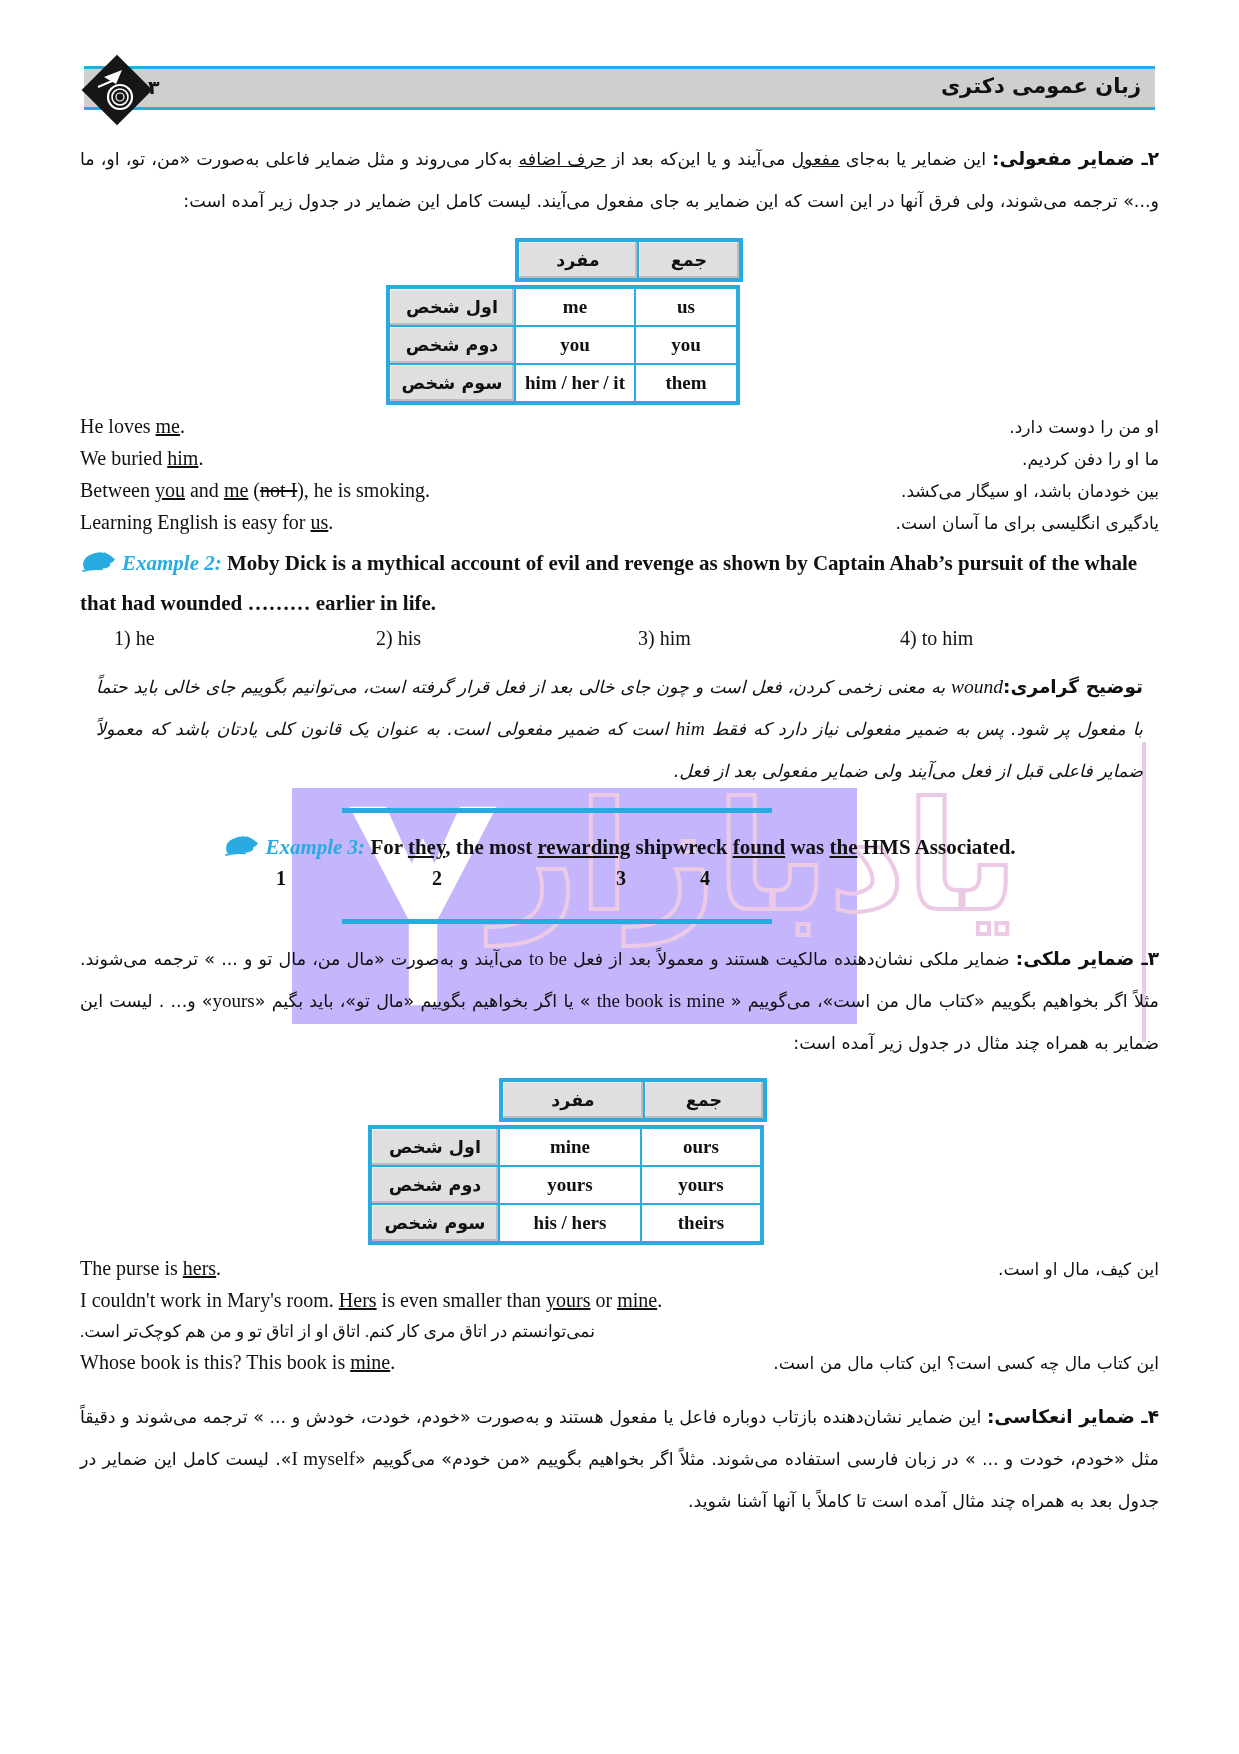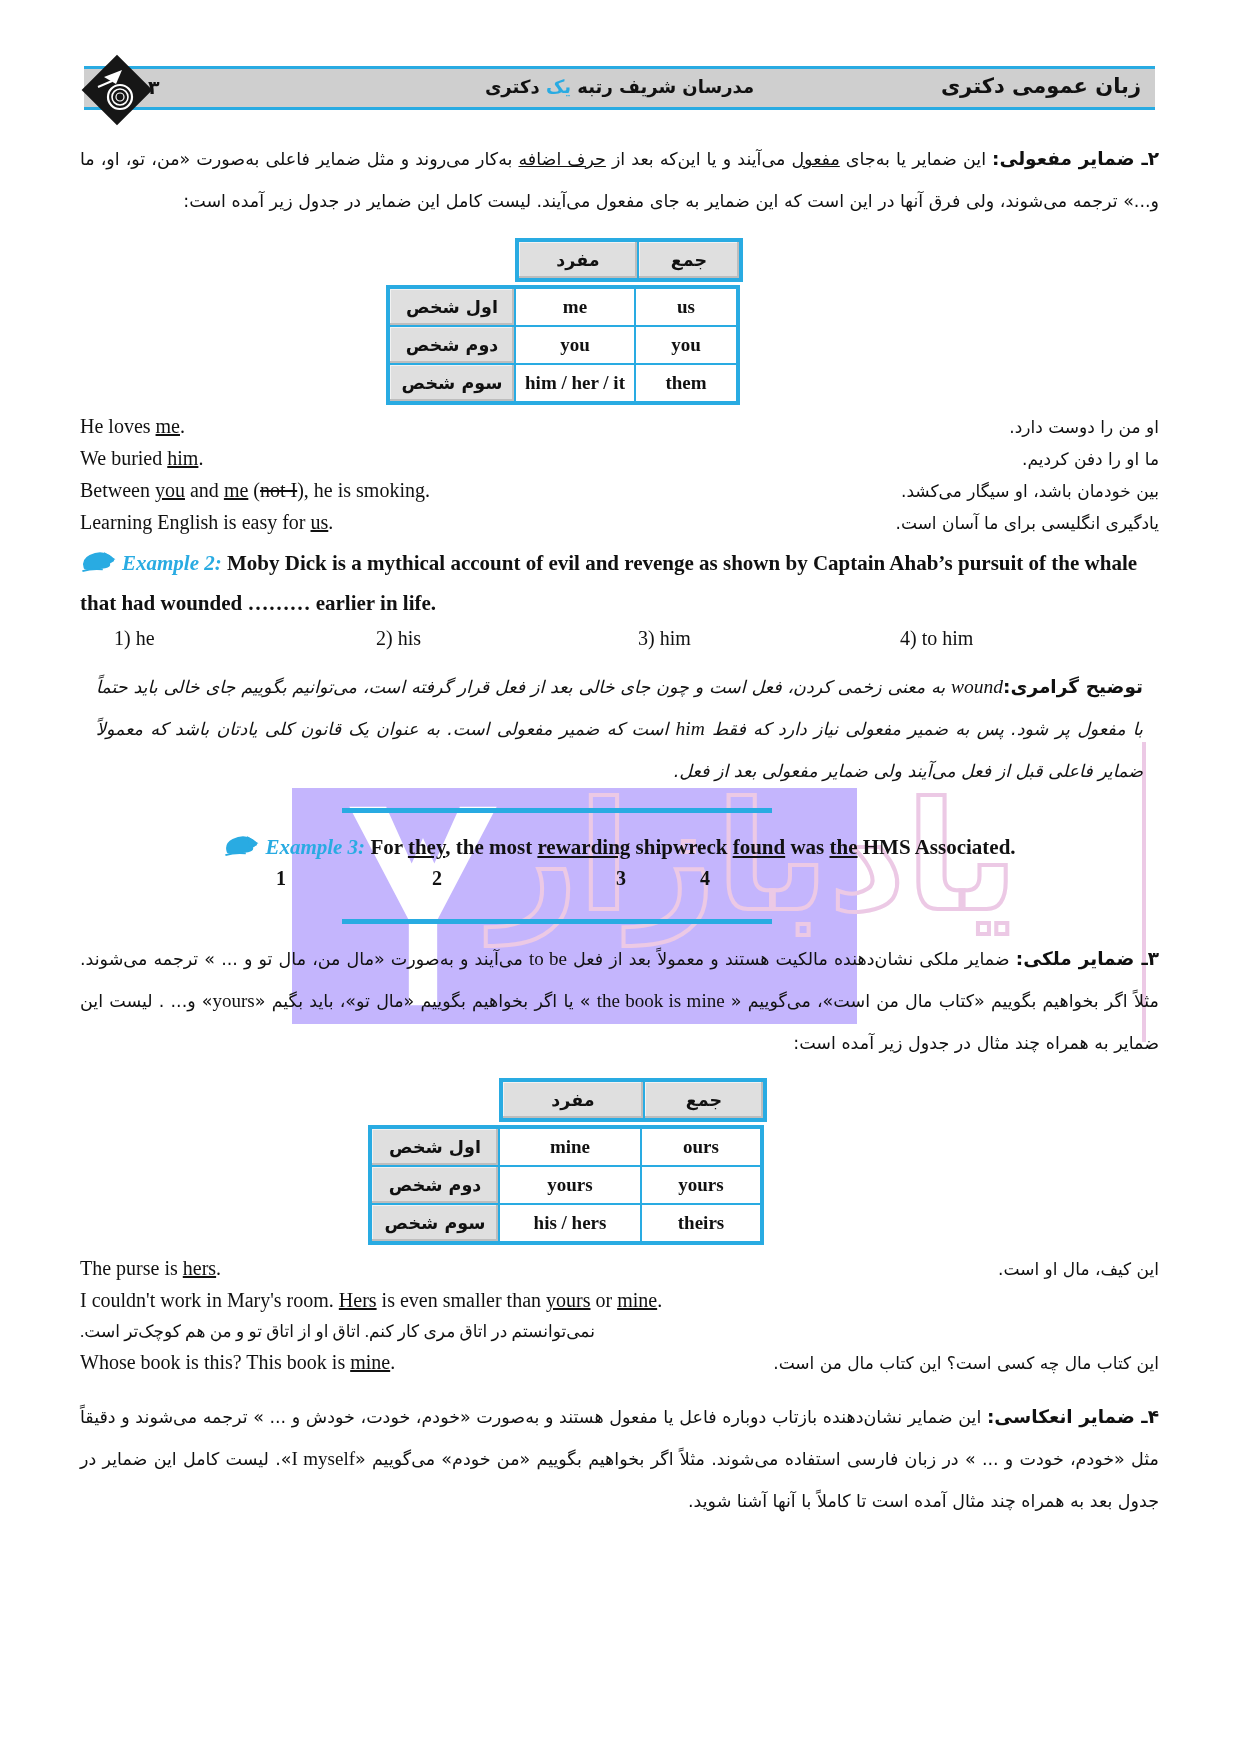--- a/index.html
+++ b/index.html
@@ -89,21 +89,20 @@
     </svg>
     <span class="wm-text">یادبازار</span>
   </div>
   <div class="wm-line"></div>
 
   <div class="inner">
 
     <div class="hwrap">
       <div class="hbar">
         <span class="h-right">زبان عمومی دکتری</span>
-        <span class="h-center"><span>مدرسان شریف رتبه </span><span class="hl">یک</span><span> دکتری</span></span>
         <span class="h-page">۳</span>
         <svg class="h-logo" width="86" height="86" viewBox="0 0 86 86">
           <rect x="18" y="18" width="50" height="50" transform="rotate(45 43 43)" fill="#161616"></rect>
           <circle cx="46" cy="50" r="12" stroke="#fff" stroke-width="2.2" fill="none"></circle>
           <circle cx="46" cy="50" r="8" stroke="#fff" stroke-width="1.6" fill="none"></circle>
           <circle cx="46" cy="50" r="4" stroke="#fff" stroke-width="1.2" fill="none"></circle>
           <path d="M30 30 L48 23 L42 37 Z" fill="#fff"></path>
           <path d="M24 40 L38 34" stroke="#fff" stroke-width="2"></path>
         </svg>
       </div>

